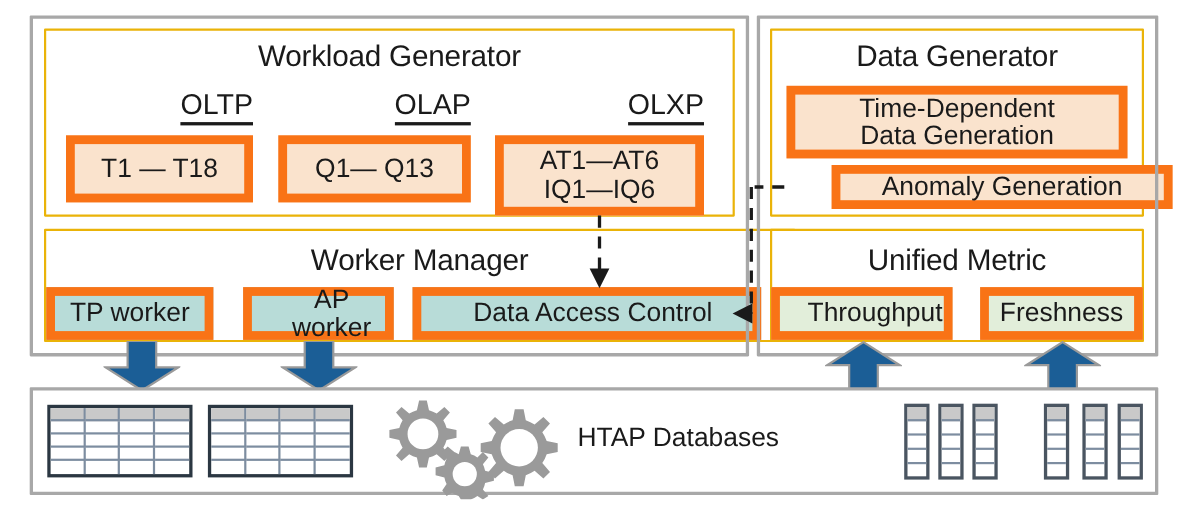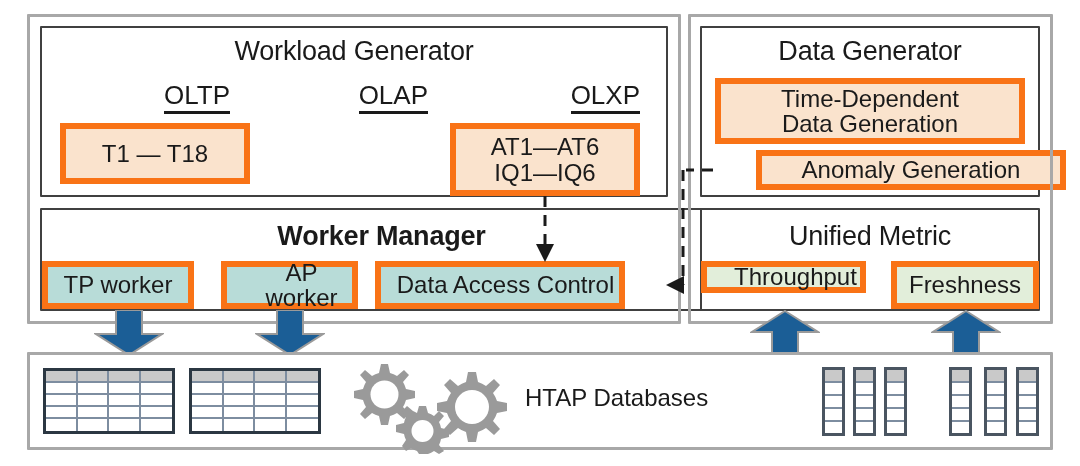--- a/index.html
+++ b/index.html
@@ -27,21 +27,21 @@
   .abs { position: absolute; box-sizing: border-box; }
 
   
   .panel-frame {
     border: 3px solid #a8a8a8;
     background: #ffffff;
     border-radius: 1px;
   }
 
   .inner-frame {
-    border: 2px solid #404040;
+    border: 2px solid #eab308;
     background: #ffffff;
     border-radius: 1px;
   }
 
   
   .section-title {
     position: absolute;
     left: 0; right: 0;
     text-align: center;
     font-size: 27px;
@@ -53,21 +53,21 @@
   
   .chip {
     position: absolute;
     box-sizing: border-box;
     display: flex;
     align-items: center;
     justify-content: center;
     text-align: center;
     font-size: 24px;
     line-height: 1.05;
-    border: 6px solid #f97316;
+    border: 8px solid #f97316;
   }
   .chip.peach  { background: #fae3cd; }
   .chip.teal   { background: #b8dcd8; }
   .chip.green  { background: #e2eeda; }
 
   .chip-2line { flex-direction: column; }
 
   
   .cat-label {
     position: absolute;
@@ -143,26 +143,29 @@
 
 <div id="diagram">
 
   <div class="abs inner-frame" style="left:40px; top:26px; width:628px; height:171px;">
     <div class="section-title" style="top:10px;">Workload Generator</div>
   </div>
 
   <div class="cat-label" style="left:60px; top:82px; width:170px;">
     <span>OLTP</span>
   </div>
-  <div class="chip peach" style="left:60px; top:123px; width:190px; height:61px;">
+  <div class="chip peach" style="left:60px; top:123px; width:170px; height:61px;">
     <span>T1 — T18</span>
   </div>
 
   <div class="cat-label" style="left:253px; top:82px; width:175px;">
     <span>OLAP</span>
+  </div>
+  <div class="chip peach" style="left:253px; top:123px; width:175px; height:61px;">
+    <span>Q1— Q13</span>
   </div>
 
   <div class="cat-label" style="left:450px; top:82px; width:190px;">
     <span>OLXP</span>
   </div>
   <div class="chip peach chip-2line" style="left:450px; top:123px; width:190px; height:73px;">
     <span>AT1—AT6</span>
     <span>IQ1—IQ6</span>
   </div>
 
@@ -172,39 +175,39 @@
 
   <div class="chip peach chip-2line" style="left:715px; top:78px; width:310px; height:66px;">
     <span>Time-Dependent</span>
     <span>Data Generation</span>
   </div>
 
   <div class="chip peach" style="left:715px; top:150px; width:310px; height:40px;margin-left:41px;">
     <span>Anomaly Generation</span>
   </div>
 
-  <div class="abs inner-frame" style="left:40px; top:208px; width:683px; height:103px;font-weight:bold;">
+  <div class="abs inner-frame" style="left:40px; top:208px; width:683px; height:103px;">
     <div class="section-title" style="top:13px;">Worker Manager</div>
   </div>
 
   <div class="chip teal" style="left:42px; top:261px; width:152px; height:48px;">
     <span>TP worker</span>
   </div>
   <div class="chip teal" style="left:221px; top:261px; width:137px; height:48px;padding-left:24px;">
     <span>AP worker</span>
   </div>
-  <div class="chip teal" style="left:375px; top:261px; width:250px; height:48px;padding-left:11px;">
+  <div class="chip teal" style="left:375px; top:261px; width:317px; height:48px;padding-left:11px;">
     <span>Data Access Control</span>
   </div>
 
   <div class="abs inner-frame" style="left:700px; top:208px; width:340px; height:103px;">
     <div class="section-title" style="top:13px;">Unified Metric</div>
   </div>
 
-  <div class="chip green" style="left:701px; top:261px; width:165px; height:32px;padding-left:24px;">
+  <div class="chip green" style="left:701px; top:261px; width:165px; height:48px;padding-left:24px;">
     <span>Throughput</span>
   </div>
   <div class="chip green" style="left:891px; top:261px; width:148px; height:48px;">
     <span>Freshness</span>
   </div>
 
   <div class="abs panel-frame" style="left:27px; top:14px; width:654px; height:310px; background:transparent;"></div>
   <div class="abs panel-frame" style="left:688px; top:14px; width:365px; height:310px; background:transparent;"></div>
 
   <svg class="dashed-layer" viewBox="0 0 1080 466" width="1080" height="466">

